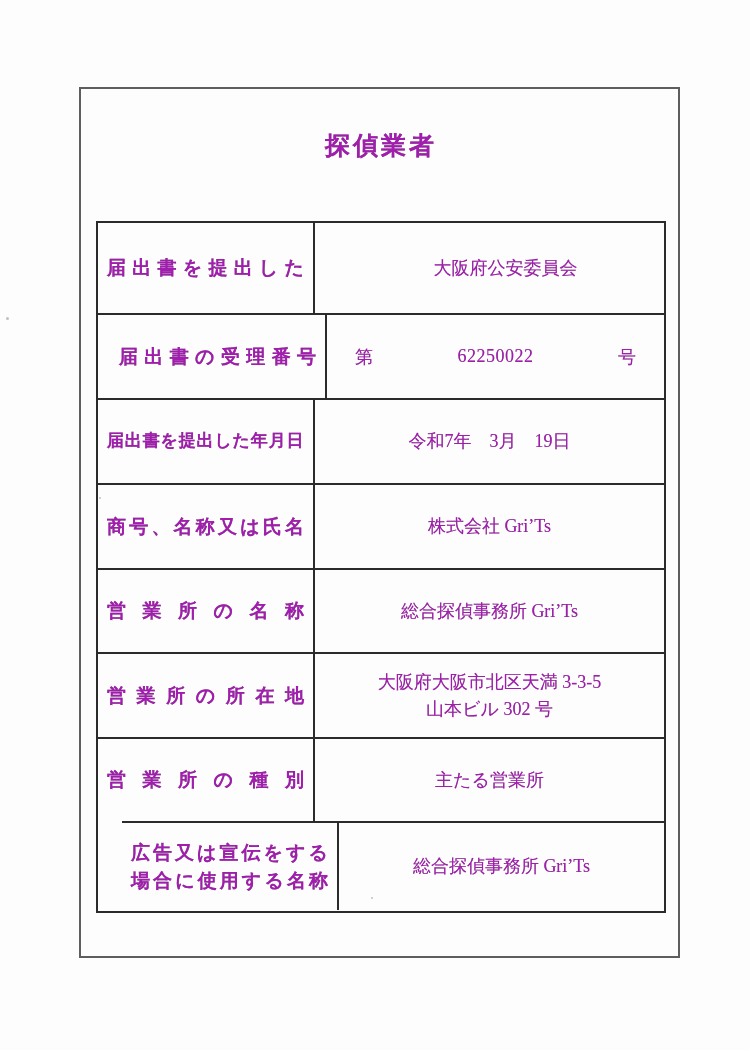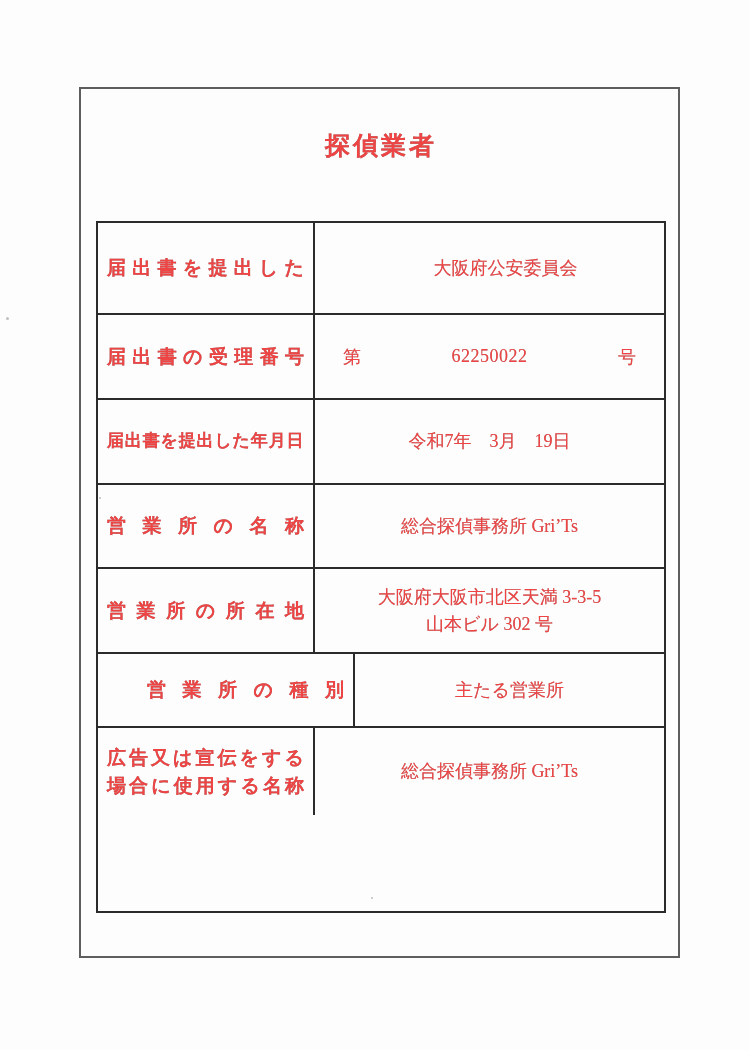--- a/index.html
+++ b/index.html
@@ -7,21 +7,21 @@
     margin: 0;
     padding: 0;
     background: #ffffff;
   }
   .page {
     position: relative;
     width: 750px;
     height: 1050px;
     background: #fdfdfd;
     font-family: "Liberation Serif", "DejaVu Serif", serif;
-    color: #ef4444;
+    color: #a21caf;
     overflow: hidden;
   }
   
   .frame {
     position: absolute;
     left: 79px;
     top: 87px;
     width: 601px;
     height: 871px;
     border: 2px solid #5e5e5e;
@@ -52,27 +52,27 @@
     flex-direction: column;
     background: transparent;
   }
   .row {
     display: flex;
     box-sizing: border-box;
     flex: none;
   }
   .row + .row { border-top: 2px solid #2b2b2b; }
   .r0 { height: 90px; gap: 32px; }
-  .r1 { height: 85px; }
+  .r1 { height: 85px; padding-left: 12px; }
   .r2 { height: 85px; }
   .r3 { height: 85px; }
   .r4 { height: 84px; }
   .r5 { height: 85px; }
-  .r6 { height: 74px; padding-left: 40px; }
-  .r7 { height: 89px; }
+  .r6 { height: 84px; }
+  .r7 { height: 89px; margin-left: 24px; }
   .label-cell {
     width: 217px;
     box-sizing: border-box;
     border-right: 2px solid #2b2b2b;
     display: flex;
     flex-direction: column;
     justify-content: center;
     padding: 0 9px;
     font-weight: 700;
     font-size: 19px;
@@ -153,20 +153,28 @@
 
     <div class="row r2">
       <div class="label-cell">
         <div class="jline small">届出書を提出した年月日</div>
       </div>
       <div class="value-cell">
         <div class="vline">令和7年　3月　19日</div>
       </div>
     </div>
 
+    <div class="row r3">
+      <div class="label-cell">
+        <div class="jline">商号、名称又は氏名</div>
+      </div>
+      <div class="value-cell">
+        <div class="vline">株式会社 Gri’Ts</div>
+      </div>
+    </div>
 
     <div class="row r4">
       <div class="label-cell">
         <div class="jline">営業所の名称</div>
       </div>
       <div class="value-cell">
         <div class="vline">総合探偵事務所 Gri’Ts</div>
       </div>
     </div>
 

